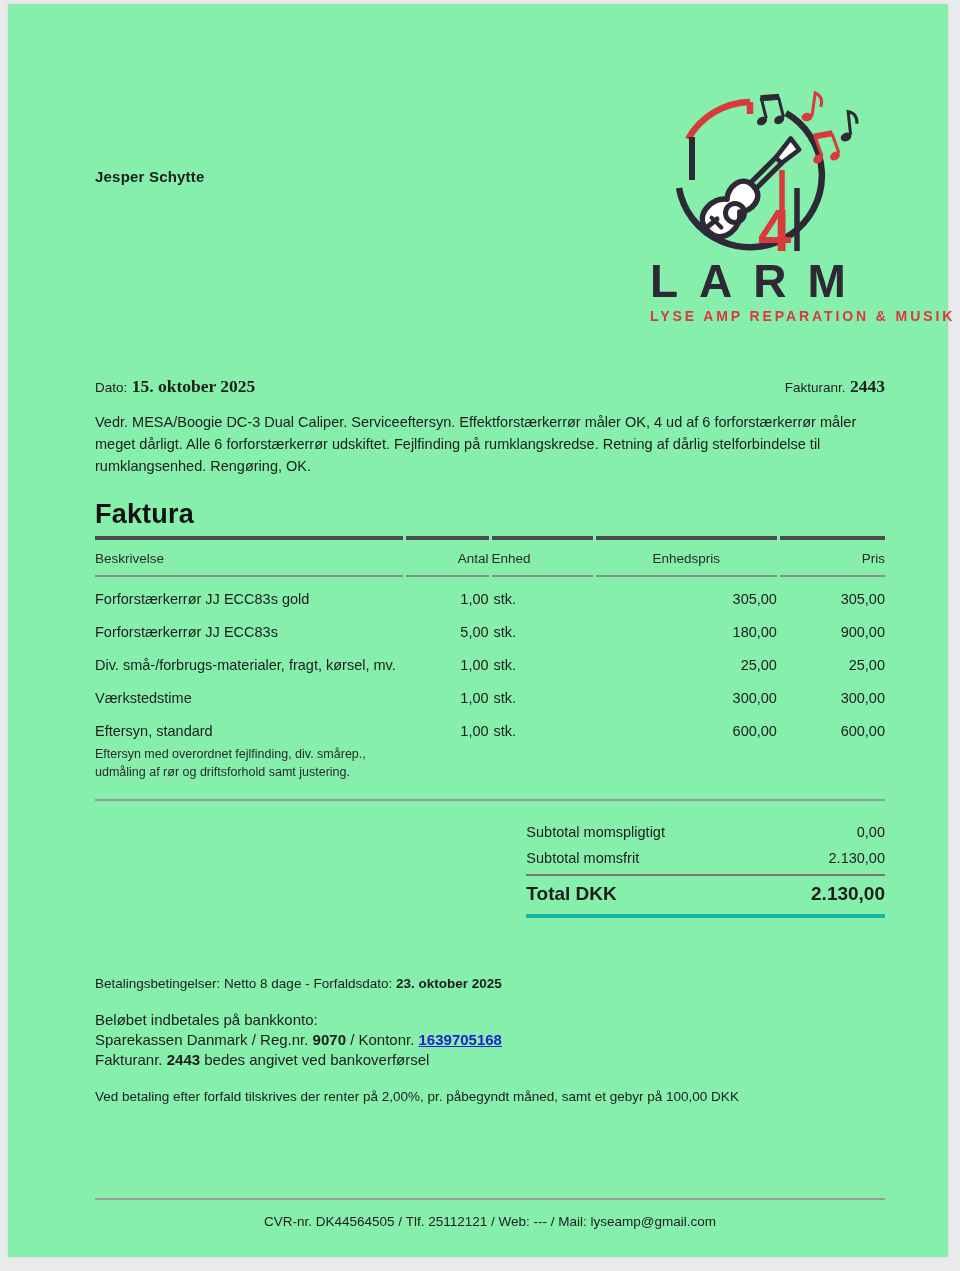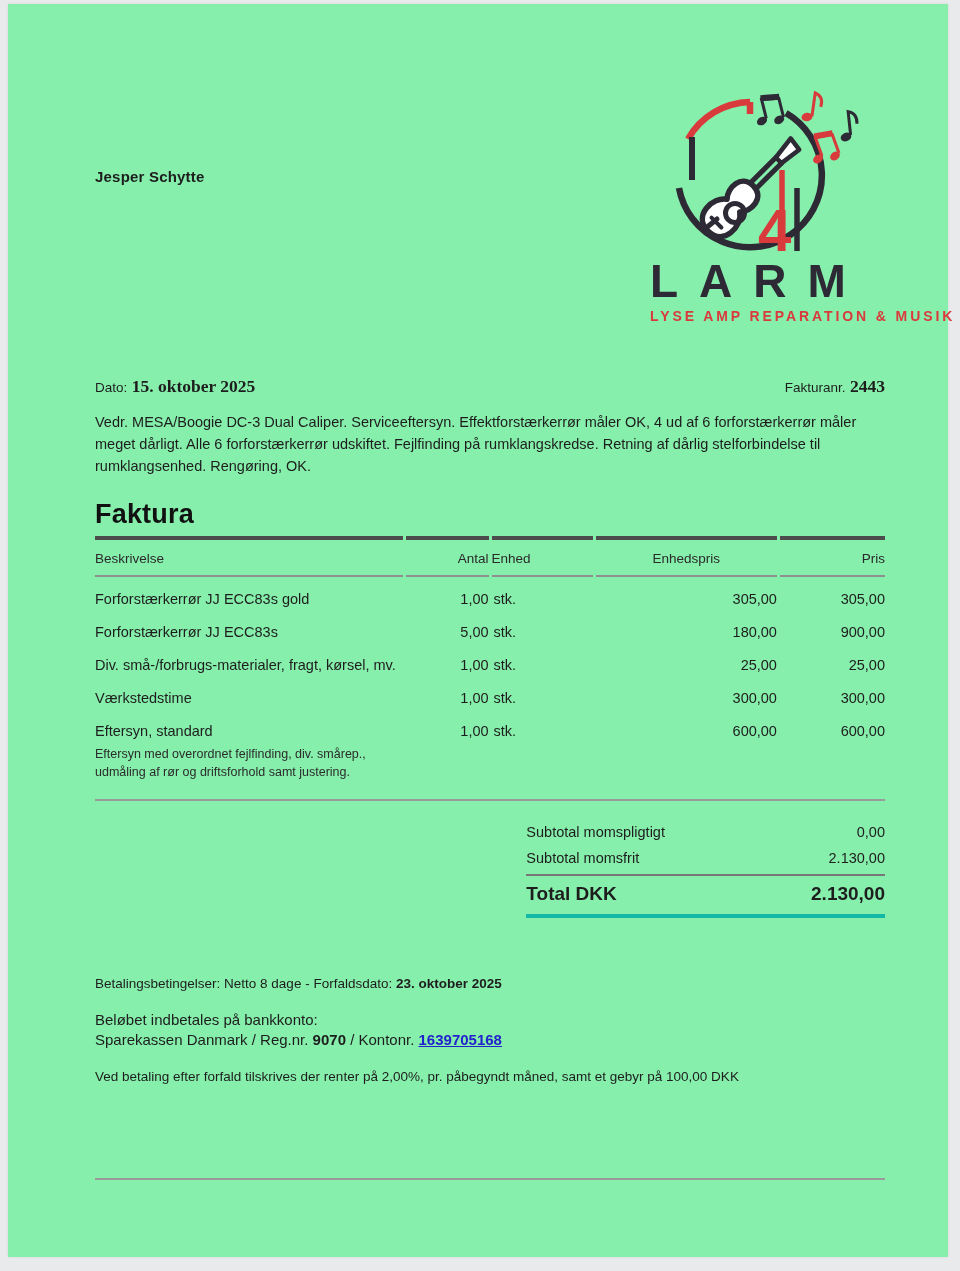--- a/index.html
+++ b/index.html
@@ -258,21 +258,25 @@
 
     <div class="terms">
       <span>Betalingsbetingelser: Netto 8 dage - Forfaldsdato: </span><b>23. oktober 2025</b>
     </div>
 
     <div class="bank">
       <div class="line">Beløbet indbetales på bankkonto:</div>
       <div class="line">
         <span>Sparekassen Danmark / Reg.nr. </span><b>9070</b><span> / Kontonr. </span><a class="acct-link" href="#">1639705168</a>
       </div>
+      <div class="line">
+        <span>Fakturanr. </span><b>2443</b><span> bedes angivet ved bankoverførsel</span>
+      </div>
     </div>
 
     <div class="late-fee">Ved betaling efter forfald tilskrives der renter på 2,00%, pr. påbegyndt måned, samt et gebyr på 100,00 DKK</div>
 
     <div class="footer">
+      <div class="line">CVR-nr. DK44564505 / Tlf. 25112121 / Web: --- / Mail: lyseamp@gmail.com</div>
     </div>
 
   </div>
 </div>
 
 </body></html>

